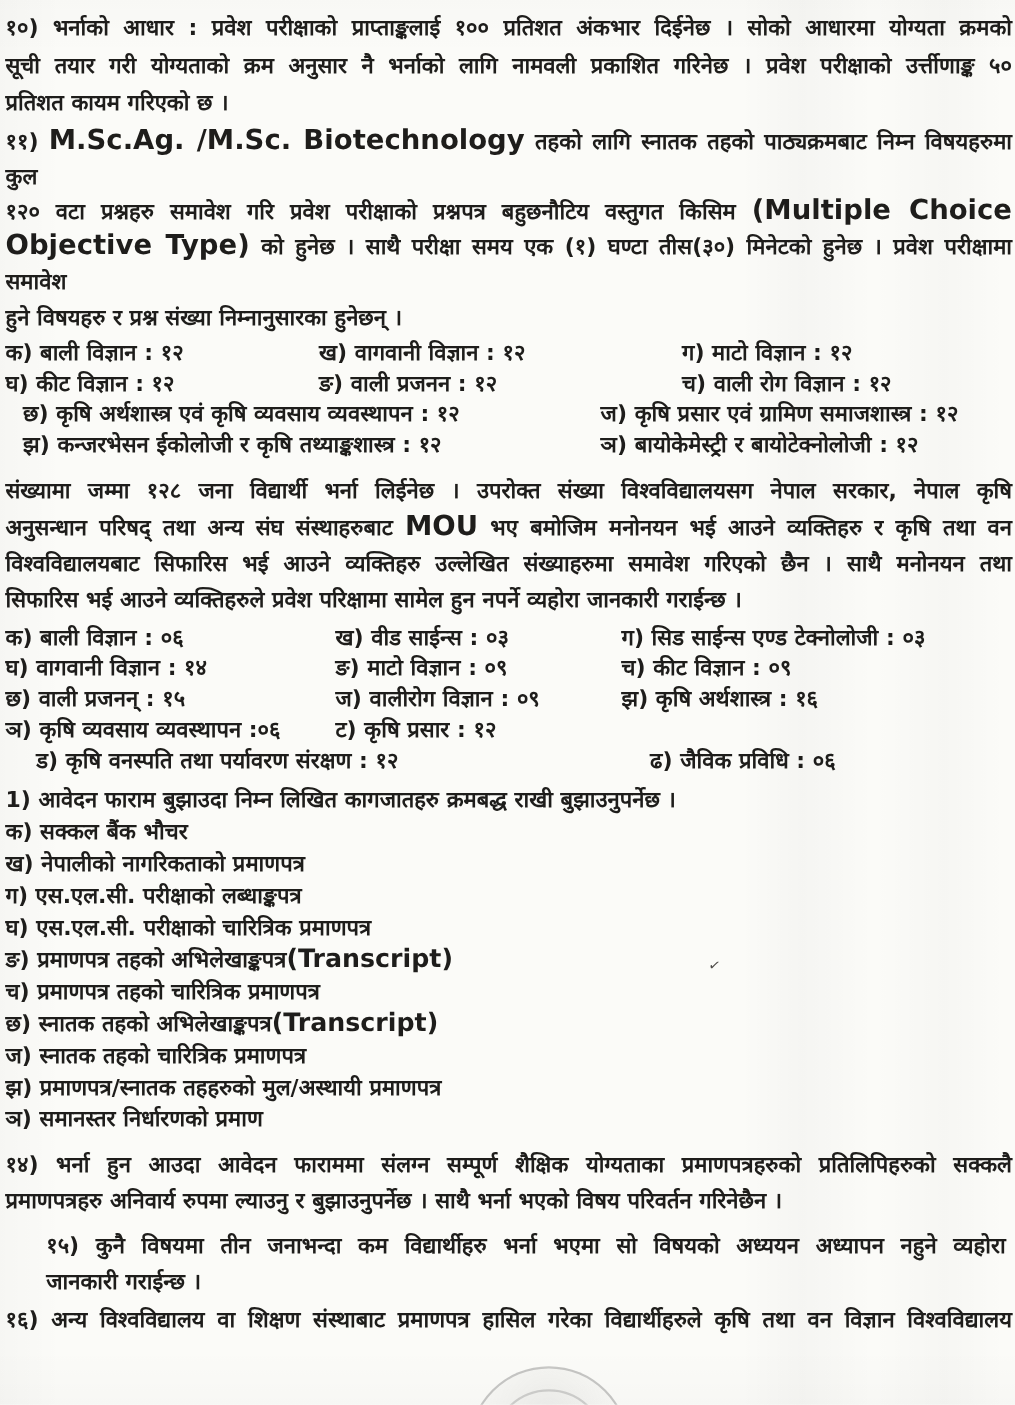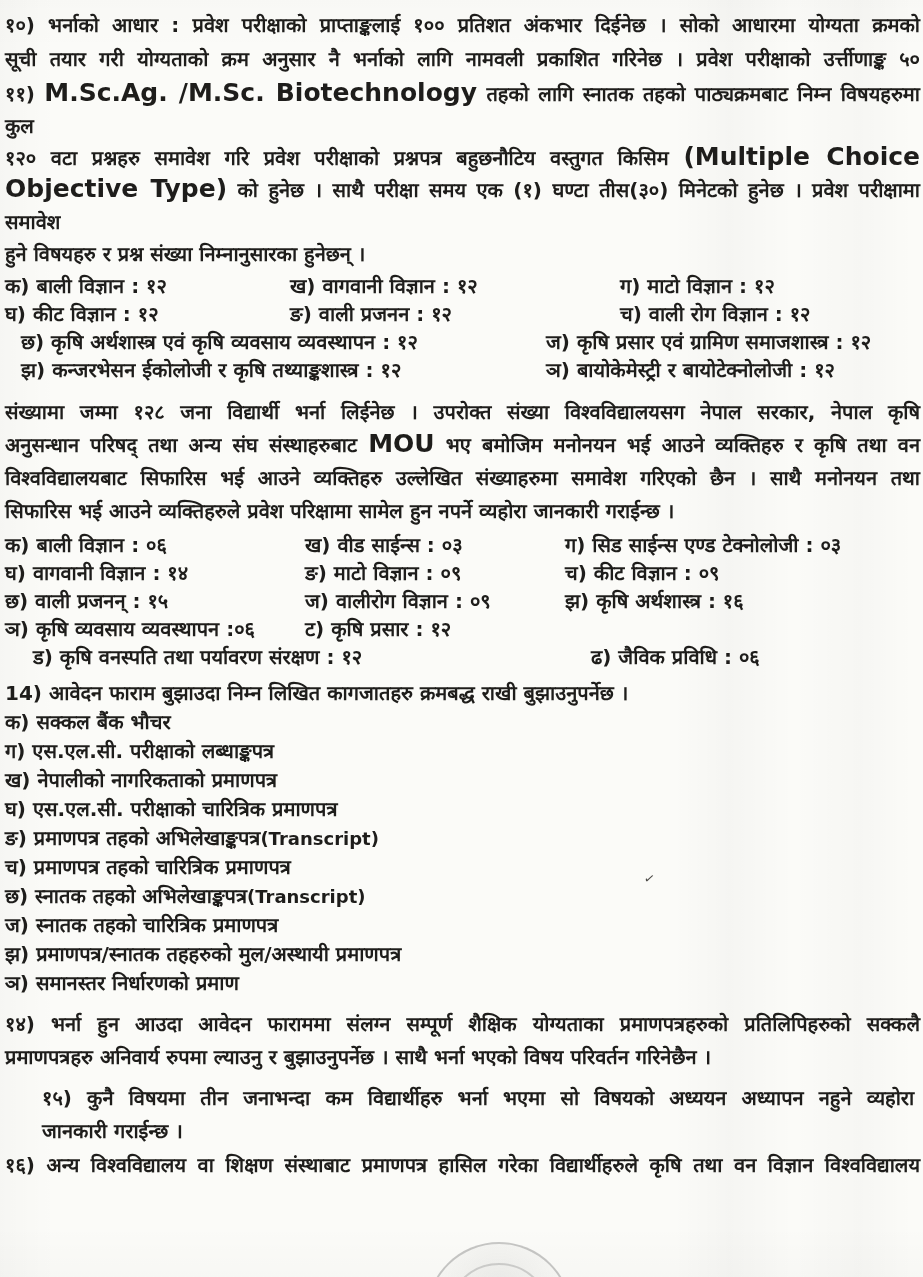--- a/index.html
+++ b/index.html
@@ -14,21 +14,21 @@
         rgba(0,0,0,0) 96%, rgba(0,0,0,0.015) 100%);
     font-family:"DejaVu Sans", sans-serif;
     color:#1e1d1b; font-weight:600;
   }
   .page { position:absolute; top:0; left:0; width:915px; padding:8px 3px 0 5px; }
   .para { margin:0; }
   .ln { display:block; width:100%; text-align:justify; font-size:20px; }
   .ln.j { text-align-last:justify; }
   .dev { font-size:20px; }
   .lat { font-size:25px; line-height:1; font-weight:600; }
-  .lat.sm { font-size:18px; }
+  .lat.sm { font-size:23px; }
 
   #p10 .ln { line-height:34px; }
   #p11 { margin-top:2px; }  #p11 .ln { line-height:32px; }
   #l11 { margin-top:2px; }
   #p12 { margin-top:12px; } #p12 .ln { line-height:33px; }
   #l12 { margin-top:3px; }
   #p13h { margin-top:7px; line-height:30px; font-size:20px; display:block; text-align:left; }
   #l13 .drow { line-height:29px; font-size:20px; }
   #p14 { margin-top:10px; } #p14 .ln { line-height:33px; }
   #p15 { margin-top:8px; }  #p15 .ln { line-height:33px;margin-left:37px; }
@@ -56,20 +56,21 @@
   }
 </style>
 </head>
 <body>
 
 <div class="page">
 
   <div class="para" id="p10">
     <span class="ln j">१०) भर्नाको आधार : प्रवेश परीक्षाको प्राप्ताङ्कलाई १०० प्रतिशत अंकभार दिईनेछ । सोको आधारमा योग्यता क्रमको</span>
     <span class="ln j">सूची तयार गरी योग्यताको क्रम अनुसार नै भर्नाको लागि नामवली प्रकाशित गरिनेछ । प्रवेश परीक्षाको उर्त्तीणाङ्क ५०</span>
+    <span class="ln">प्रतिशत कायम गरिएको छ ।</span>
   </div>
 
   <div class="para" id="p11">
     <span class="ln j"><span class="dev">११) </span><span class="lat">M.Sc.Ag. /M.Sc. Biotechnology</span><span class="dev"> तहको लागि स्नातक तहको पाठ्यक्रमबाट निम्न विषयहरुमा कुल</span></span>
     <span class="ln j"><span class="dev">१२० वटा प्रश्नहरु समावेश गरि प्रवेश परीक्षाको प्रश्नपत्र बहुछनौटिय वस्तुगत किसिम </span><span class="lat">(Multiple Choice</span></span>
     <span class="ln j"><span class="lat">Objective Type)</span><span class="dev"> को हुनेछ । साथै परीक्षा समय एक (१) घण्टा तीस(३०) मिनेटको हुनेछ । प्रवेश परीक्षामा समावेश</span></span>
     <span class="ln">हुने विषयहरु र प्रश्न संख्या निम्नानुसारका हुनेछन् ।</span>
   </div>
 
   <div class="list" id="l11">
@@ -119,26 +120,26 @@
     <div class="row">
       <span class="cell w2a">ञ) कृषि व्यवसाय व्यवस्थापन :०६</span>
       <span class="cell w2b">ट) कृषि प्रसार : १२</span>
     </div>
     <div class="row">
       <span class="cell w2w">ड) कृषि वनस्पति तथा पर्यावरण संरक्षण : १२</span>
       <span class="cell w2c">ढ) जैविक प्रविधि : ०६</span>
     </div>
   </div>
 
-  <span id="p13h">14) आवेदन फाराम बुझाउदा निम्न लिखित कागजातहरु क्रमबद्ध राखी बुझाउनुपर्नेछ ।</span>
+  <span id="p13h">1) आवेदन फाराम बुझाउदा निम्न लिखित कागजातहरु क्रमबद्ध राखी बुझाउनुपर्नेछ ।</span>
 
   <div class="list" id="l13">
     <div class="drow"><span class="dev">क) सक्कल बैंक भौचर</span></div>
+    <div class="drow"><span class="dev">ख) नेपालीको नागरिकताको प्रमाणपत्र</span></div>
     <div class="drow"><span class="dev">ग) एस.एल.सी. परीक्षाको लब्धाङ्कपत्र</span></div>
-    <div class="drow"><span class="dev">ख) नेपालीको नागरिकताको प्रमाणपत्र</span></div>
     <div class="drow"><span class="dev">घ) एस.एल.सी. परीक्षाको चारित्रिक प्रमाणपत्र</span></div>
     <div class="drow"><span class="dev">ङ) प्रमाणपत्र तहको अभिलेखाङ्कपत्र</span><span class="lat sm">(Transcript)</span></div>
     <div class="drow"><span class="dev">च) प्रमाणपत्र तहको चारित्रिक प्रमाणपत्र</span></div>
     <div class="drow"><span class="dev">छ) स्नातक तहको अभिलेखाङ्कपत्र</span><span class="lat sm">(Transcript)</span></div>
     <div class="drow"><span class="dev">ज) स्नातक तहको चारित्रिक प्रमाणपत्र</span></div>
     <div class="drow"><span class="dev">झ) प्रमाणपत्र/स्नातक तहहरुको मुल/अस्थायी प्रमाणपत्र</span></div>
     <div class="drow"><span class="dev">ञ) समानस्तर निर्धारणको प्रमाण</span></div>
   </div>
 
   <div class="para" id="p14">

